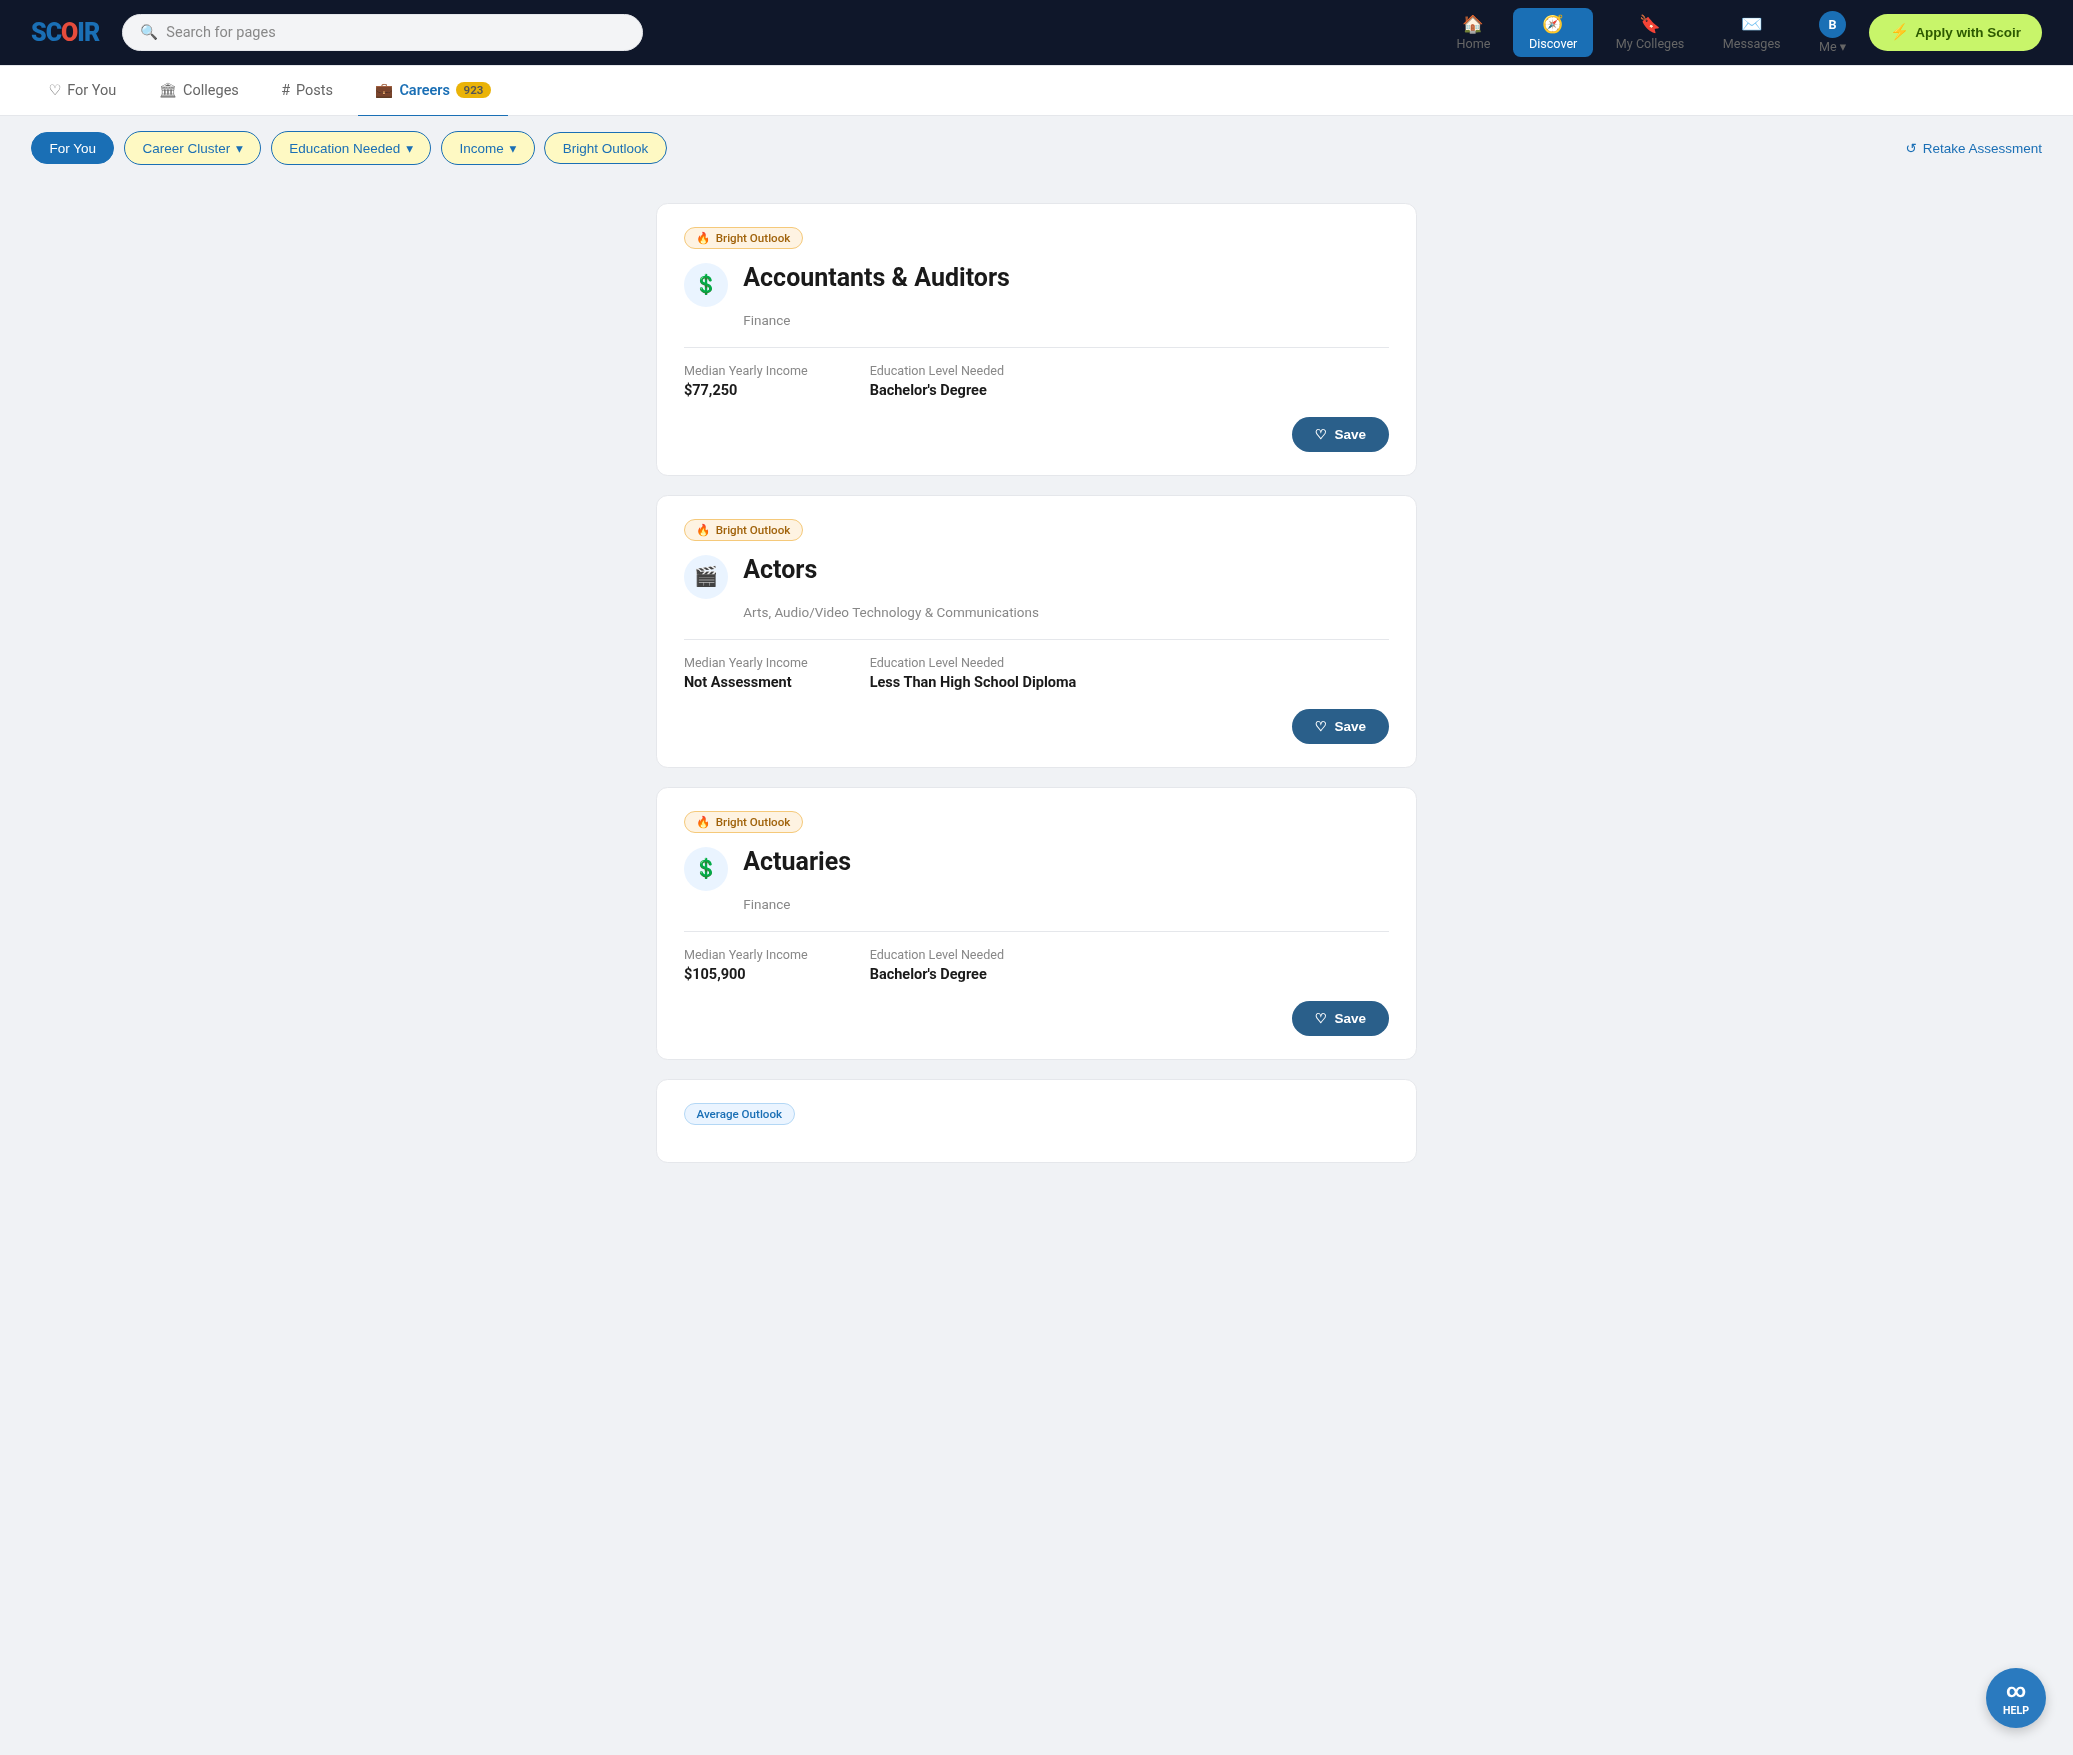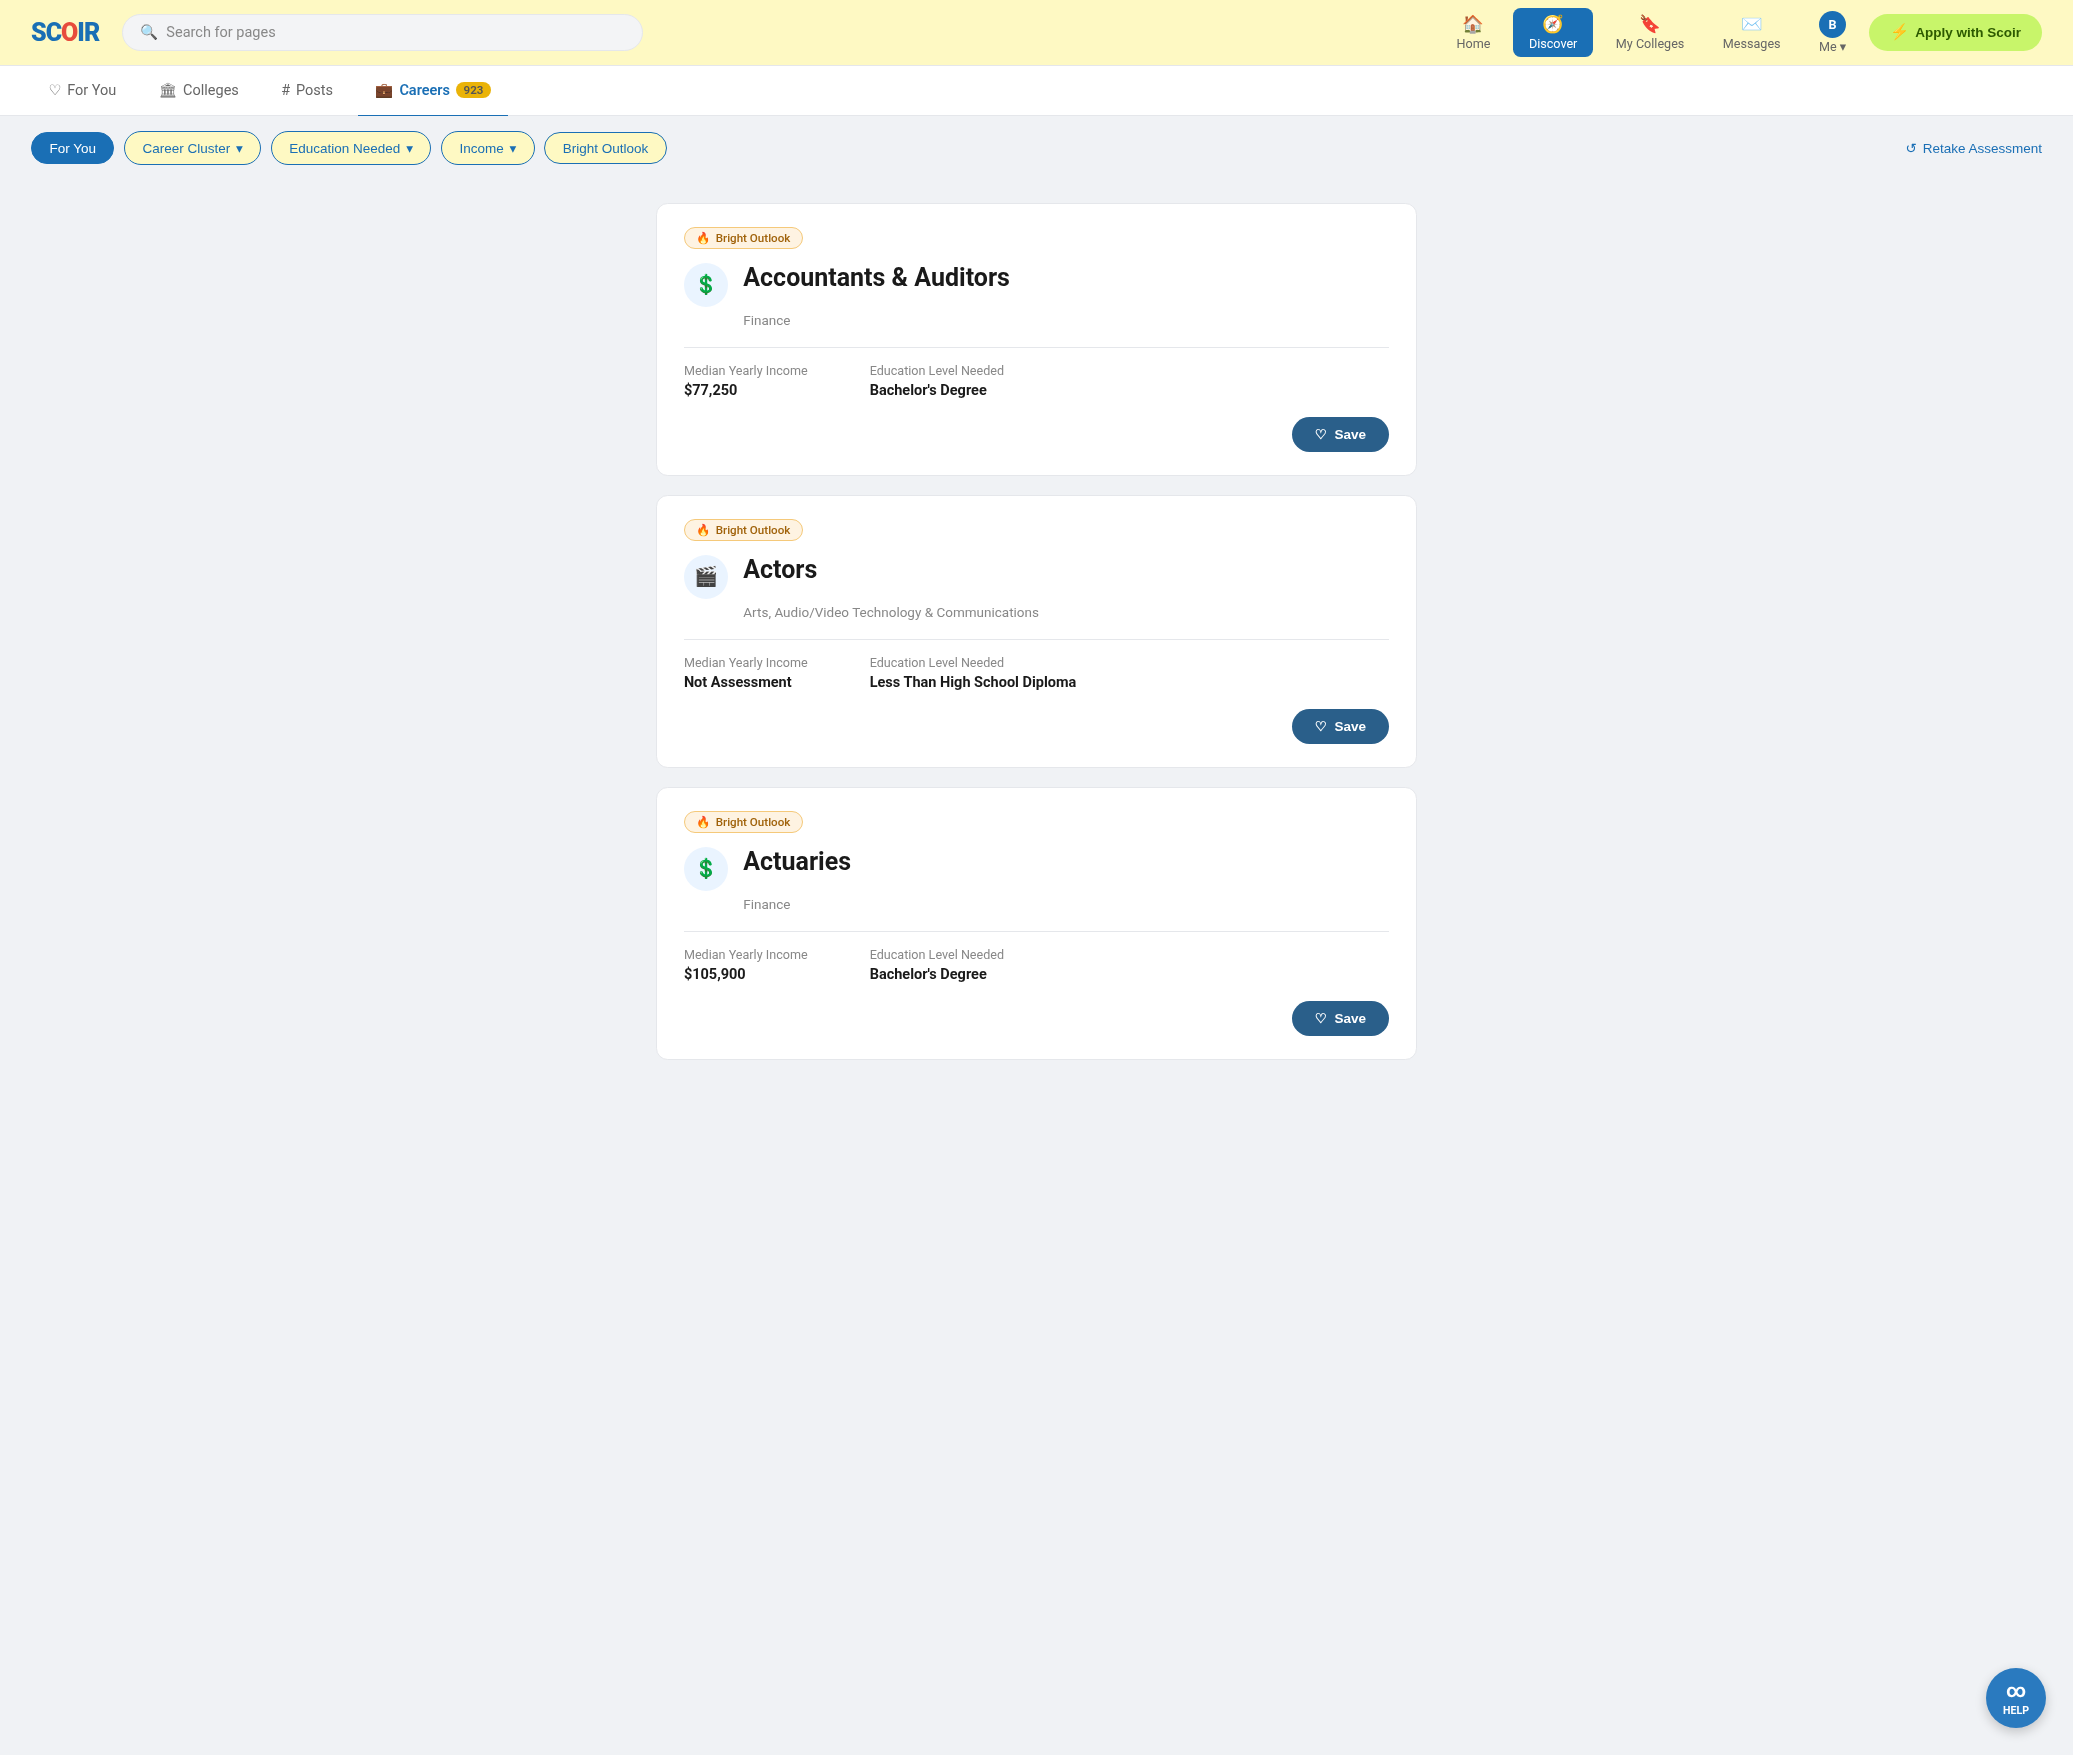--- a/index.html
+++ b/index.html
@@ -1,20 +1,20 @@
 <!DOCTYPE html>
 <html><head>
   <meta charset="utf-8">
   <style>
     * { box-sizing: border-box; margin: 0; padding: 0; }
     body { font-family: -apple-system, BlinkMacSystemFont, 'Segoe UI', Roboto, sans-serif; background: #f0f2f5; color: #333; }
 
     
     .navbar {
-      background: #fef9c3;
+      background: #0f172a;
       border-bottom: 1px solid #e5e7eb;
       padding: 0 31px;
       height: 66px;
       display: flex;
       align-items: center;
       gap: 23px;
     }
     .logo {
       font-size: 25px;
       font-weight: 900;
@@ -454,20 +454,25 @@
       </div>
     </div>
     <div class="card-footer">
       <button class="save-btn">
         <span>♡</span>
         <span>Save</span>
       </button>
     </div>
   </div>
 
+  <div class="career-card" style="min-height: 77px; overflow: hidden;">
+    <div class="outlook-badge average">
+      <span>Average Outlook</span>
+    </div>
+  </div>
 
 </div>
 
 <div class="help-btn">
   <span class="help-icon">∞</span>
   <span>HELP</span>
 </div>
 
 
 </body></html>

